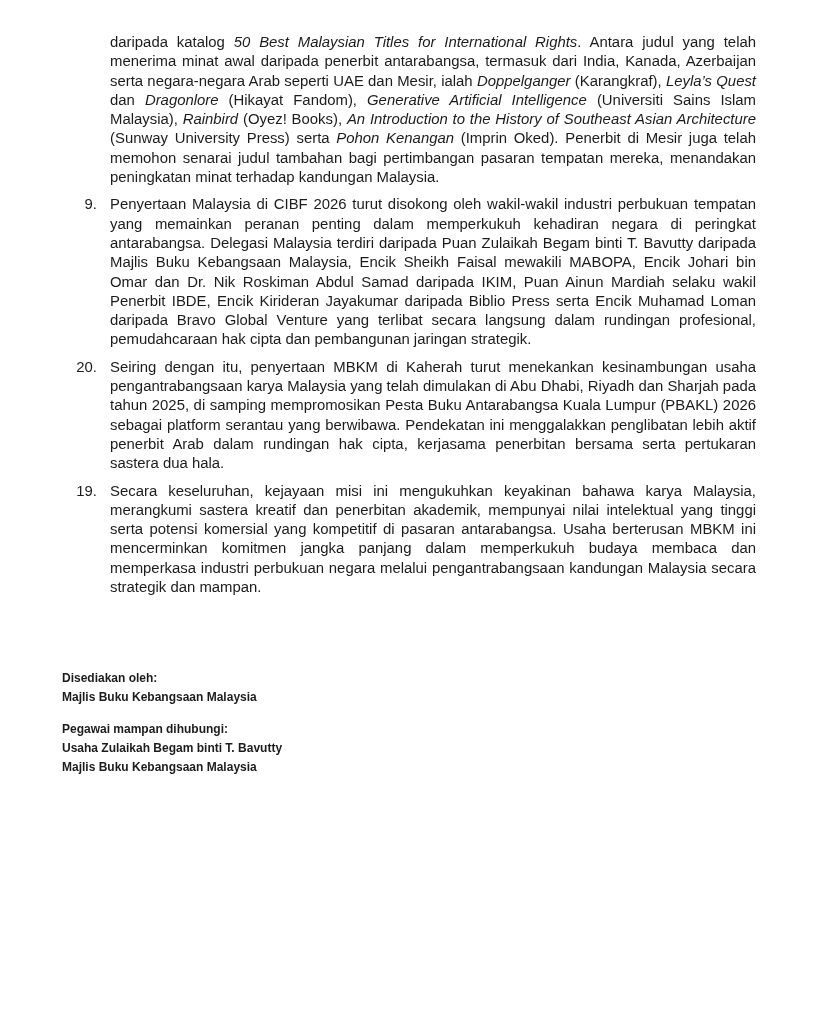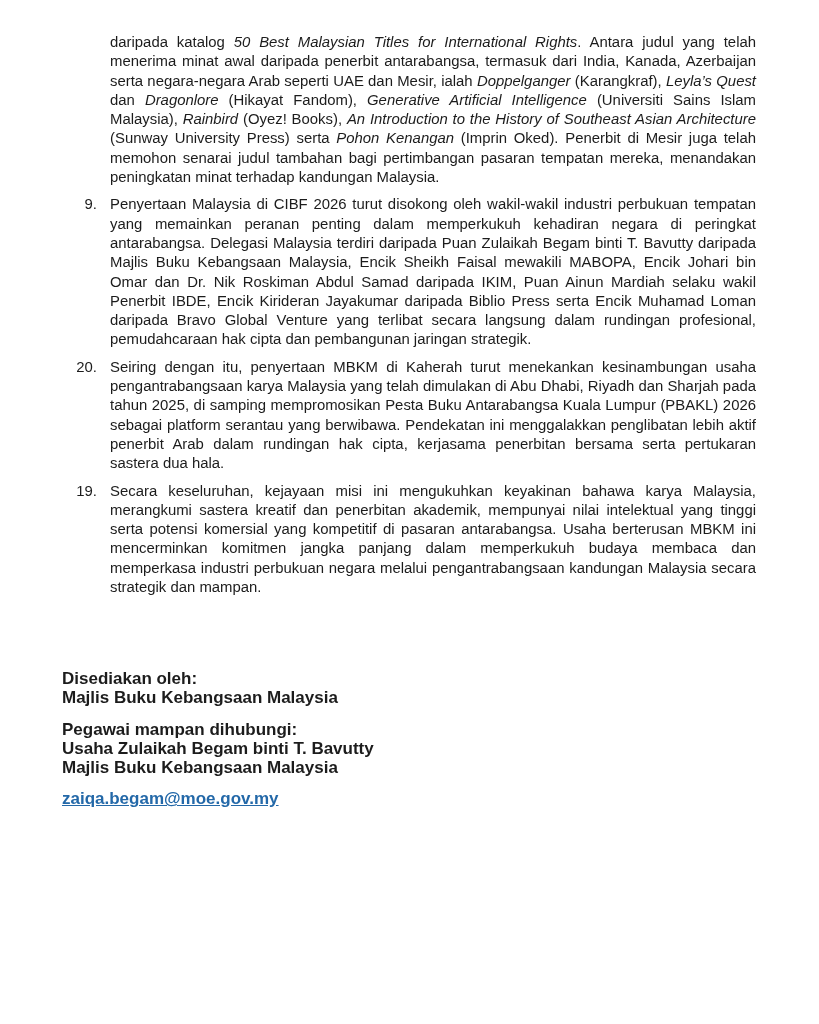--- a/index.html
+++ b/index.html
@@ -28,21 +28,21 @@
     right: 100%;
     margin-right: 13px;
     white-space: nowrap;
     text-align: right;
   }
   em { font-style: italic; }
   .footer {
     position: absolute;
     left: 62px;
     top: 669px;
-    font-size: 17px;
+    font-size: 12px;
     line-height: 19.3px;
     font-weight: bold;
   }
   .footer-block { margin: 0 0 12px 0; }
   .footer p { margin: 0; }
   .email-block { margin-top: 10px; }
   a.email-link {
     color: #2368A8;
     font-weight: bold;
     text-decoration: underline;
@@ -81,19 +81,16 @@
       <p>Disediakan oleh:</p>
       <p>Majlis Buku Kebangsaan Malaysia</p>
     </div>
 
     <div class="footer-block">
       <p>Pegawai mampan dihubungi:</p>
       <p>Usaha Zulaikah Begam binti T. Bavutty</p>
       <p>Majlis Buku Kebangsaan Malaysia</p>
     </div>
 
-    <div class="email-block">
-      <a class="email-link">zaiqa.begam@moe.gov.my</a>
-    </div>
 
   </div>
 
 </div>
 
 </body></html>

